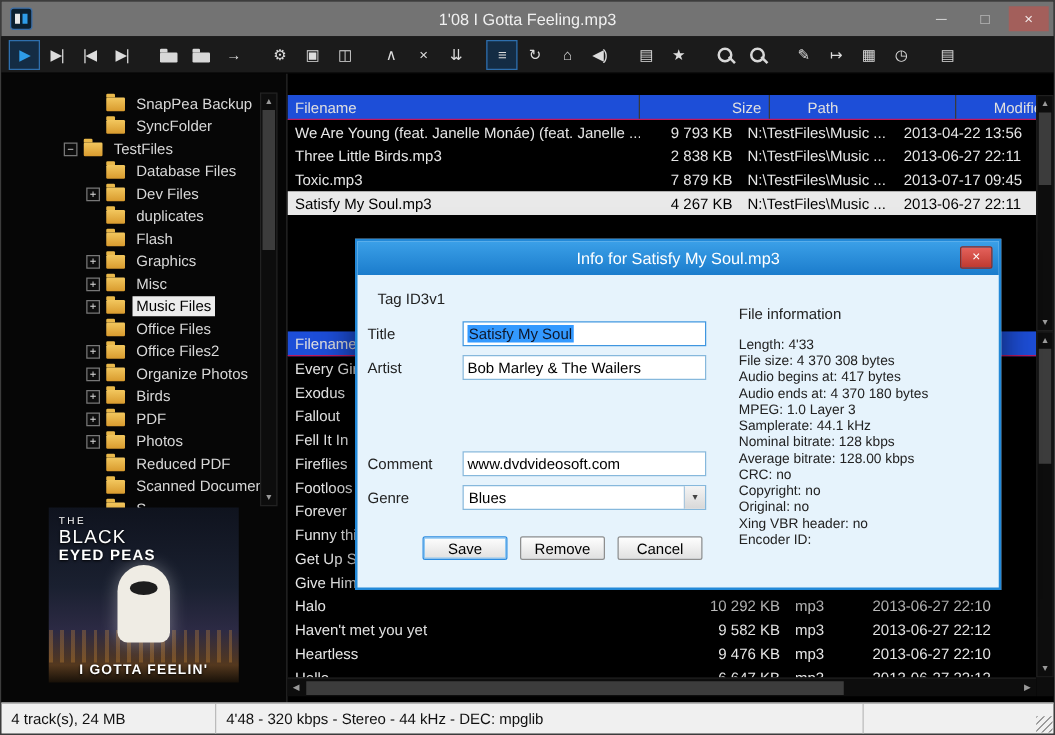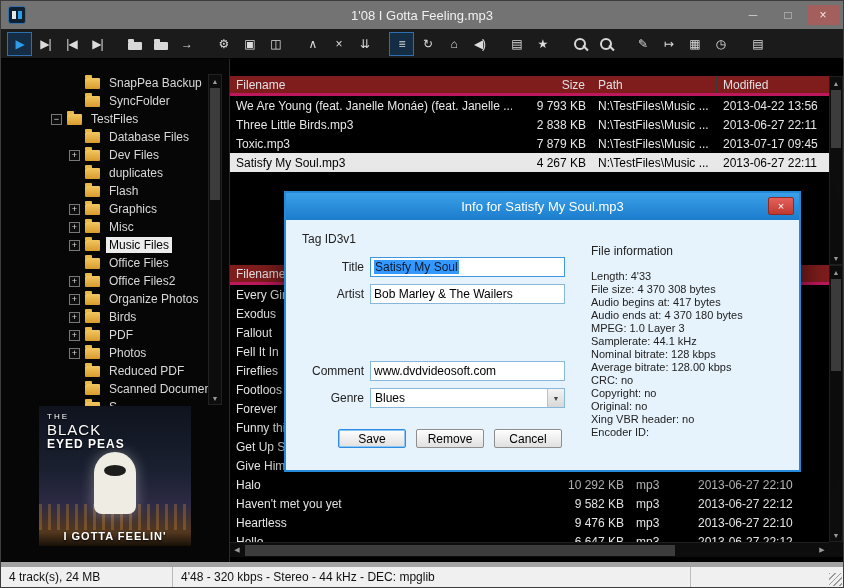--- a/index.html
+++ b/index.html
@@ -58,21 +58,21 @@
   .album-title .t2{font-size:15px;font-weight:normal;letter-spacing:1px;}
   .album-title .t3{font-size:12px;font-weight:bold;letter-spacing:1px;}
   .album-figure{position:absolute;left:55px;top:46px;width:42px;height:62px;background:#efece4;border-radius:21px 21px 8px 8px;box-shadow:0 0 14px rgba(255,255,255,.35);}
   .album-figure::before{content:"";position:absolute;left:10px;top:13px;width:22px;height:11px;background:#1d1d1d;border-radius:50%;}
   .album-caption{position:absolute;left:0;right:0;bottom:4px;text-align:center;font-size:11px;font-weight:bold;letter-spacing:1px;text-shadow:0 1px 2px #000;}
 
   
   .mainpanel{position:absolute;left:228px;top:58px;right:0;bottom:25px;background:#000;border-left:1px solid #2a2a2a;}
   .list1{position:absolute;left:0;top:17px;right:14px;height:189px;overflow:hidden;}
   .list2{position:absolute;left:0;top:206px;right:14px;height:277px;overflow:hidden;}
-  .list-header{display:flex;height:20px;background:#7f1d1d;color:#e0e0e0;font-size:12px;border-bottom:3px solid #be185d;}
+  .list-header{display:flex;height:20px;background:#1d4ed8;color:#e0e0e0;font-size:12px;border-bottom:1px solid #be185d;gap:24px;}
   .hcell{padding:0 6px;border-right:1px solid #3a3a3a;height:100%;display:flex;align-items:center;white-space:nowrap;overflow:hidden;}
   .row{display:flex;height:19px;color:#e6e6e6;font-size:12px;}
   .row.selected{background:#e9e9e9;color:#000;}
   .cell{padding:0 6px;display:flex;align-items:center;overflow:hidden;white-space:nowrap;flex:none;}
   .c0{width:282px;flex:none;} .c1{width:80px;flex:none;justify-content:flex-end;text-align:right;} .c2{width:125px;flex:none;} .c3{width:115px;flex:none;}
   .d0{width:305px;flex:none;} .d1{width:95px;flex:none;justify-content:flex-end;} .d2{width:62px;flex:none;} .d3{width:140px;flex:none;}
 
   .vscroll{position:absolute;right:0;width:14px;background:#0d0d0d;border:1px solid #1f1f1f;}
   .vscroll .sarrow.up{position:absolute;top:0;left:0;}
   .vscroll .sarrow.down{position:absolute;bottom:0;left:0;}
@@ -85,35 +85,35 @@
   .hscroll .sthumb{position:absolute;left:15px;top:2px;height:11px;width:430px;background:#3c3c3c;}
   .corner{position:absolute;right:0;top:483px;width:14px;height:15px;background:#0d0d0d;}
 
   
   .dialog{position:absolute;left:283px;top:190px;width:517px;height:281px;background:#e6f3fc;border:2px solid #2389d8;box-shadow:0 8px 28px rgba(0,0,0,.65);z-index:10;}
   .dialog-title{height:27px;background:linear-gradient(#3ba0e8,#1b7ccc);color:#fff;display:flex;align-items:center;justify-content:center;font-size:13px;position:relative;}
   .dialog-close{position:absolute;right:5px;top:4px;width:26px;height:18px;background:linear-gradient(#e4625c,#c0392f);border:1px solid #8e2a22;border-radius:2px;color:#fff;font-size:11px;display:flex;align-items:center;justify-content:center;}
   .dialog-body{position:relative;height:250px;}
   .group-label{position:absolute;left:16px;top:12px;font-size:12px;color:#222;}
   .frow{position:absolute;left:8px;display:flex;align-items:center;}
-  .flabel{width:70px;text-align:right;margin-right:6px;font-size:12px;color:#222;}
+  .flabel{width:70px;text-align:left;margin-right:6px;font-size:12px;color:#222;}
   .finput{width:195px;height:20px;background:#fff;border:1px solid #86b8dc;font-size:12px;display:flex;align-items:center;padding:0 3px;color:#000;overflow:hidden;white-space:nowrap;}
   .finput.focused{border-color:#3f96e0;}
   .seltext{background:#3399ff;color:#0f172a;padding:0 1px;}
   .fselect{width:195px;height:20px;background:#fff;border:1px solid #86b8dc;display:flex;align-items:center;justify-content:space-between;padding-left:4px;font-size:12px;color:#000;}
   .selarrow{width:17px;height:18px;background:linear-gradient(#f4f4f4,#d8d8d8);border-left:1px solid #aac6dc;font-size:7px;display:flex;align-items:center;justify-content:center;color:#444;}
   .dlg-buttons{position:absolute;left:52px;top:209px;display:flex;gap:10px;}
   .dbtn{width:68px;height:19px;background:linear-gradient(#fefefe,#e0e0e0);border:1px solid #8e8e8e;border-radius:2px;font-size:12px;display:flex;align-items:center;justify-content:center;color:#000;}
   .dbtn.save{border:1px solid #2d8ce0;box-shadow:inset 0 0 0 1px #8cc6f2;}
   .fi{position:absolute;left:305px;top:24px;width:200px;}
   .fi-head{font-size:12px;color:#222;margin-bottom:12px;}
   .fi-line{font-size:11px;line-height:13px;color:#222;white-space:nowrap;}
 
   
-  .statusbar{position:absolute;left:0;right:0;bottom:0;height:25px;background:#f0f0f0;border-top:5px solid #a3a3a3;display:flex;font-size:12px;color:#111;}
+  .statusbar{position:absolute;left:0;right:0;bottom:0;height:25px;background:#f0f0f0;border-top:1px solid #a3a3a3;display:flex;font-size:12px;color:#111;}
   .sb-sec{padding:0 8px;height:100%;display:flex;align-items:center;border-right:1px solid #bbb;white-space:nowrap;overflow:hidden;}
   .sb-sec.s1{width:172px;flex:none;}
   .sb-sec.s2{width:518px;flex:none;}
   .sb-sec.s3{flex:1;border-right:none;position:relative;}
   .grip{position:absolute;right:1px;bottom:1px;width:13px;height:13px;
     background:repeating-linear-gradient(135deg,#9a9a9a 0 1px,transparent 1px 4px);}
 </style>
 </head>
 <body>
 

